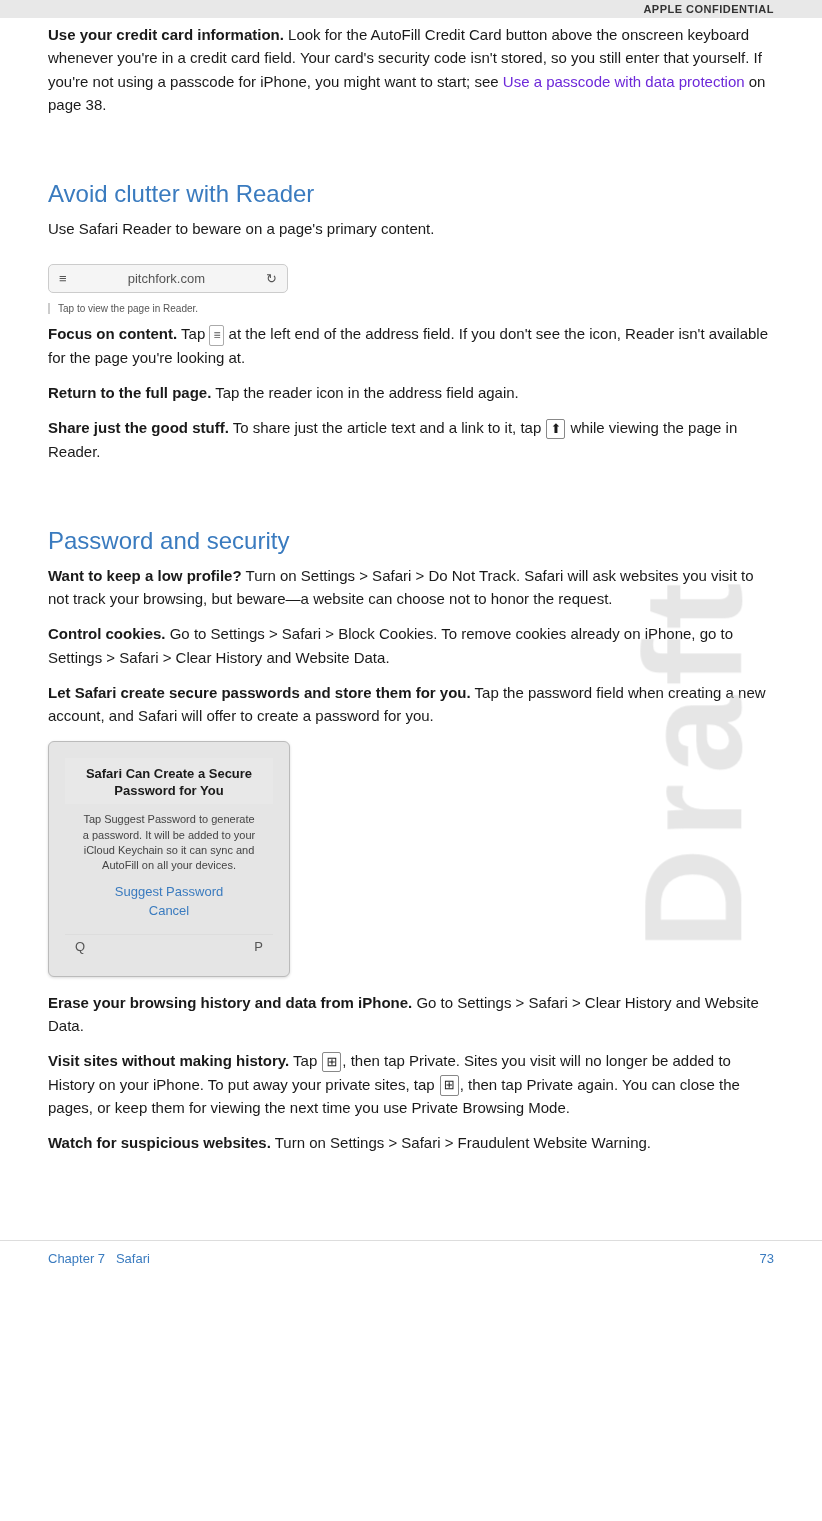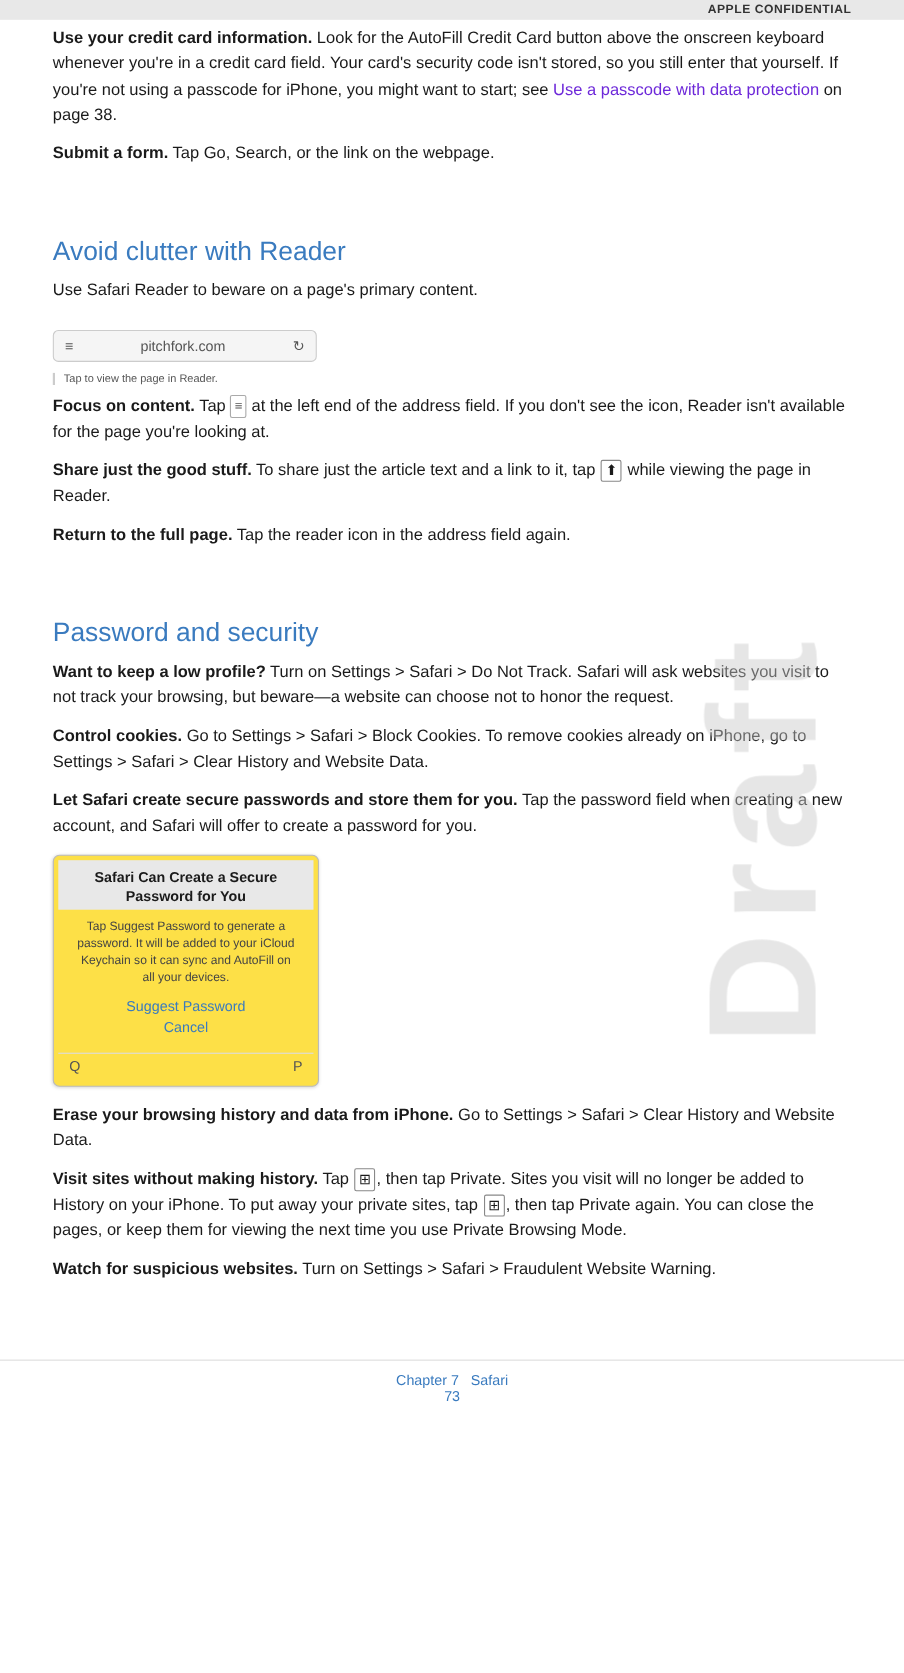--- a/index.html
+++ b/index.html
@@ -102,23 +102,23 @@
     }
 
     .small-spacer {
       height: 8px;
     }
 
     .password-screenshot {
       border: 1px solid #bbb;
       border-radius: 6px;
       width: 242px;
-      background: #fde047;
+      background: #e5e5e5;
       margin: 14px 0 14px 0;
-      padding: 4px;
+      padding: 16px;
       overflow: hidden;
       box-shadow: 0 1px 3px rgba(0,0,0,0.15);
     }
 
     .ps-header {
       background: #e8e8e8;
       text-align: center;
       padding: 8px 10px 4px 10px;
     }
 
@@ -168,21 +168,20 @@
       left: 0;
       right: 0;
       display: flex;
       justify-content: space-between;
       align-items: center;
       padding: 0 48px;
       font-size: 13px;
       color: #3a7bbf;
       border-top: 1px solid #ddd;
       padding-top: 10px;
-      flex-direction: column;
     }
 
     .footer-chapter {
       color: #3a7bbf;
     }
 
     .draft-watermark {
       position: fixed;
       right: -60px;
       top: 50%;
@@ -223,23 +222,20 @@
 <div class="confidential-bar">
   <span>APPLE CONFIDENTIAL</span>
 </div>
 
 <div class="page-wrapper">
 
   
   <p class="body-text">
     <strong>Use your credit card information.</strong><span> Look for the AutoFill Credit Card button above the onscreen keyboard whenever you're in a credit card field. Your card's security code isn't stored, so you still enter that yourself. If you're not using a passcode for iPhone, you might want to start; see </span><a class="link-text">Use a passcode with data protection</a><span> on page 38.</span>
   </p>
-  <p class="body-text">
-    <strong>Submit a form.</strong><span> Tap Go, Search, or the link on the webpage.</span>
-  </p>
 
   <div class="spacer"></div>
 
   
   <h2 class="section-title">Avoid clutter with Reader</h2>
   <p class="body-text">Use Safari Reader to beware on a page's primary content.</p>
 
   
   <div class="browser-mockup">
     <div class="browser-bar">
@@ -250,25 +246,25 @@
   </div>
   <div class="browser-caption">Tap to view the page in Reader.</div>
 
   <div class="small-spacer"></div>
 
   <p class="body-text">
     <strong>Focus on content.</strong><span> Tap </span><span class="reader-icon">≡</span><span> at the left end of the address field. If you don't see the icon, Reader isn't available for the page you're looking at.</span>
   </p>
 
   <p class="body-text">
+    <strong>Return to the full page.</strong><span> Tap the reader icon in the address field again.</span>
+  </p>
+
+  <p class="body-text">
     <strong>Share just the good stuff.</strong><span> To share just the article text and a link to it, tap </span><span class="inline-icon">⬆</span><span> while viewing the page in Reader.</span>
-  </p>
-
-  <p class="body-text">
-    <strong>Return to the full page.</strong><span> Tap the reader icon in the address field again.</span>
   </p>
 
   <div class="spacer"></div>
 
   
   <h2 class="section-title">Password and security</h2>
 
   <p class="body-text">
     <strong>Want to keep a low profile?</strong><span>  Turn on Settings &gt; Safari &gt; Do Not Track. Safari will ask websites you visit to not track your browsing, but beware—a website can choose not to honor the request.</span>
   </p>

